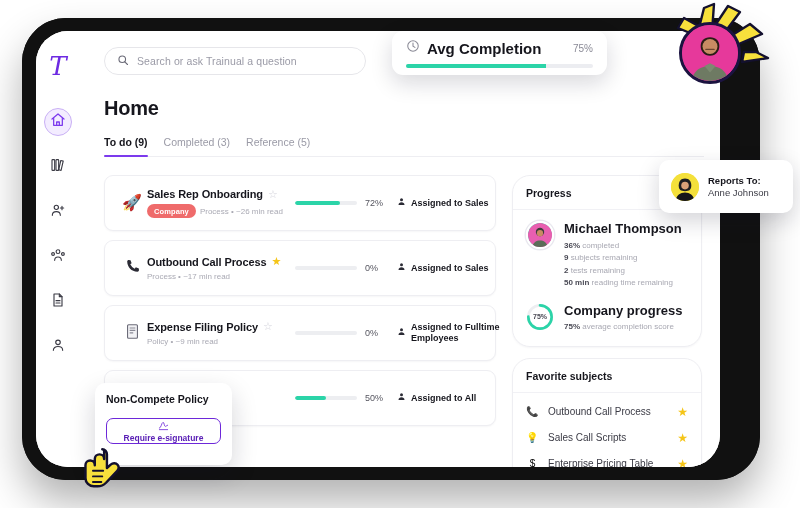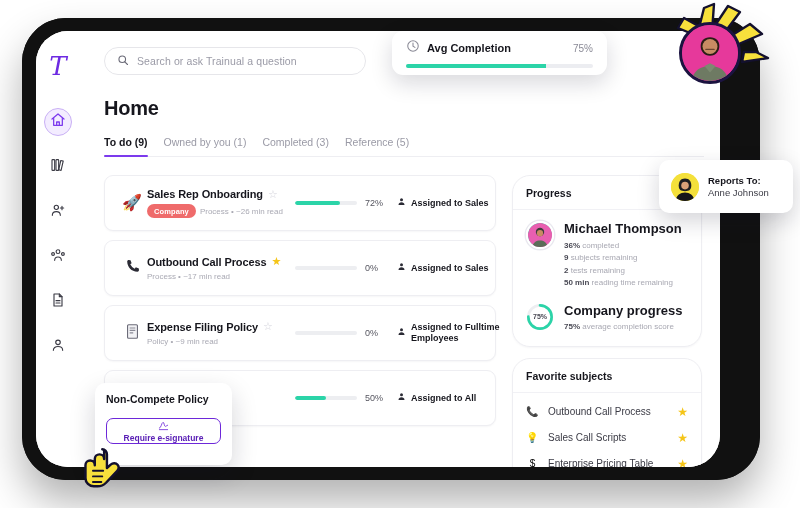--- a/index.html
+++ b/index.html
@@ -114,21 +114,21 @@
   .fav .nm{ font-size:10px; color:#3b3b45; flex:1; white-space:nowrap; }
   .fav .st{ font-size:12px; color:#f5c518; }
 
   
   .float-avg{
     position:absolute; left:392px; top:31px; width:215px; height:44px;
     background:#fff; border-radius:11px; z-index:20;
     box-shadow:0 8px 22px rgba(15,15,40,.16); padding:8px 14px;
   }
   .float-avg .hd{ display:flex; align-items:center; gap:7px; }
-  .float-avg .t{ font-size:11px; font-weight:700; color:#16161d; }
+  .float-avg .t{ font-size:15px; font-weight:700; color:#16161d; }
   .float-avg .p{ font-size:10px; color:#8a8a96; margin-left:auto; }
   .float-avg .bar2{ margin-top:7px; height:4px; border-radius:3px; background:#ecedf1; overflow:hidden; }
   .float-avg .bar2 > i{ display:block; height:100%; background:#2bd4a8; }
 
   .float-reports{
     position:absolute; left:659px; top:160px; width:134px; height:53px;
     background:#fff; border-radius:10px; z-index:20;
     box-shadow:0 8px 22px rgba(15,15,40,.18);
     display:flex; align-items:center; gap:9px; padding:0 12px;
   }
@@ -243,21 +243,20 @@
               <path d="M15.6 15.6 21 21"></path>
           </svg>
         </span>
         <span class="ph">Search or ask Trainual a question</span>
       </div>
 
       <div class="page-title">Home</div>
 
       <div class="tabs">
         <div class="tab active">To do (9)</div>
-        <div class="tab">Owned by you (1)</div>
         <div class="tab">Completed (3)</div>
         <div class="tab">Reference (5)</div>
       </div>
 
       <div class="cols">
 
         <div class="col-main">
 
           <div class="item">
             <div class="item-emoji">🚀</div>

